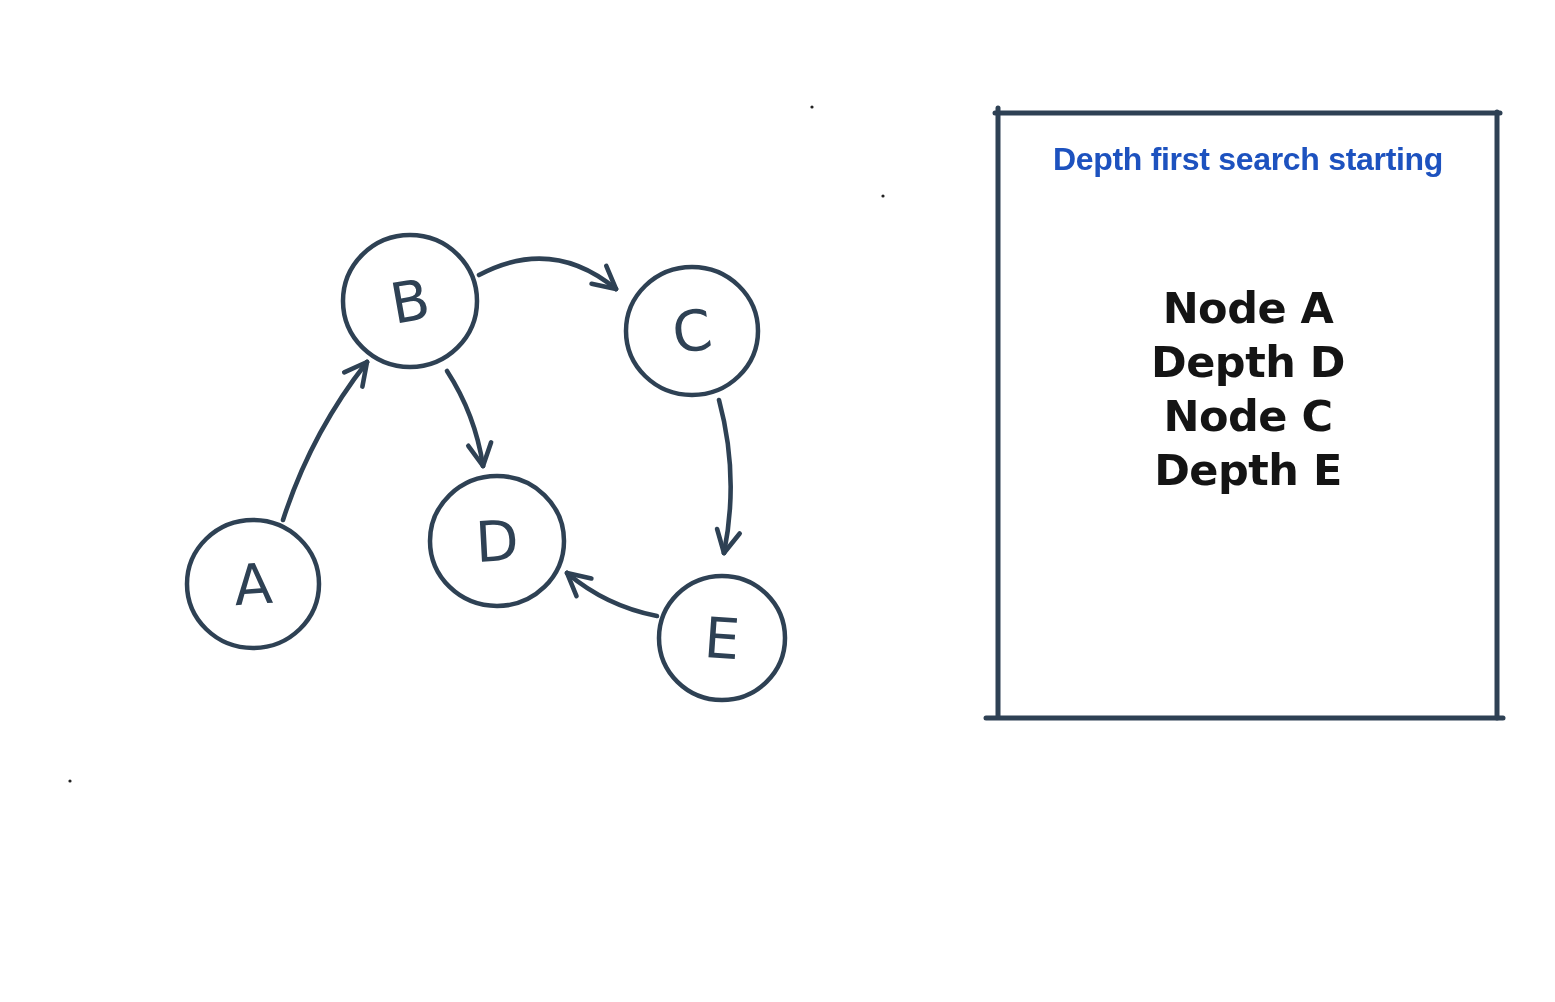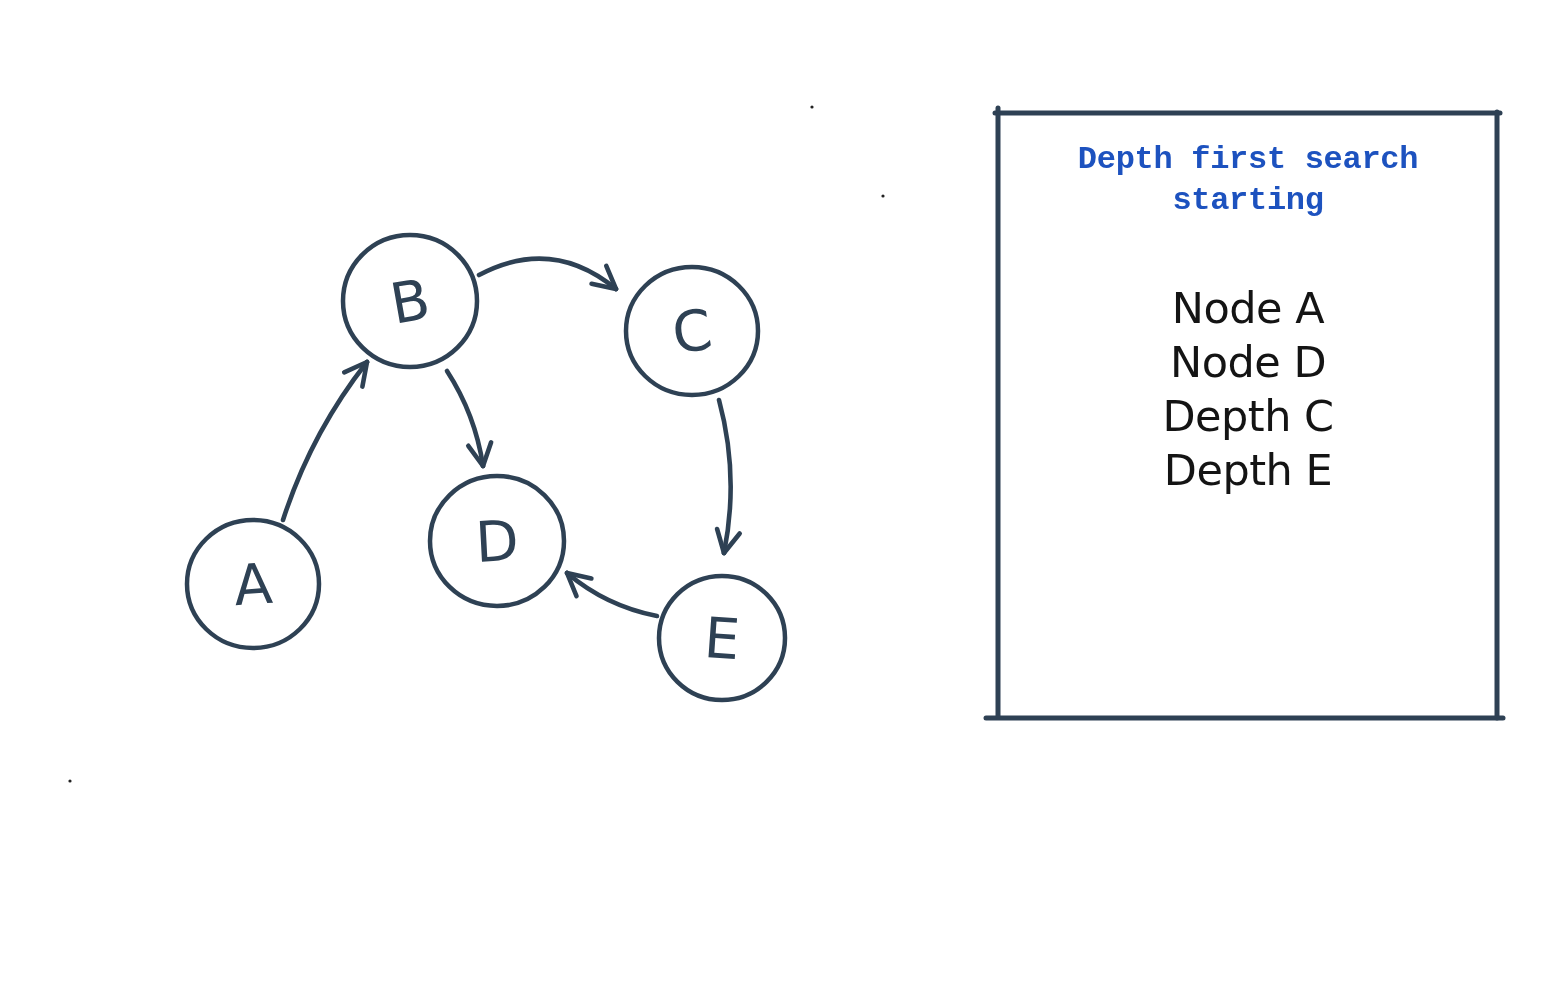--- a/index.html
+++ b/index.html
@@ -21,21 +21,21 @@
     position: absolute;
     left: 0;
     top: 0;
   }
   #panel-title {
     position: absolute;
     left: 998px;
     top: 139px;
     width: 500px;
     text-align: center;
-    font-family: Liberation Mono, monospace;
+    font-family: Liberation Sans, sans-serif;
     font-size: 32px;
     font-weight: bold;
     letter-spacing: -0.3px;
     line-height: 41px;
   }
   #dfs-list {
     position: absolute;
     left: 998px;
     top: 281px;
     width: 500px;
@@ -83,20 +83,20 @@
       <path d="M 998 108 L 998 716" fill="none" stroke="#2e4154" stroke-width="5" stroke-linecap="round"></path>
       <circle cx="812" cy="107" r="1.6" fill="#222222"></circle>
       <circle cx="883" cy="196" r="1.6" fill="#222222"></circle>
       <circle cx="70" cy="781" r="1.6" fill="#222222"></circle>
     </svg>
 
   <div id="panel-title" style="color: rgb(29, 82, 191);">
     <div>Depth first search starting</div>
   </div>
 
-  <div id="dfs-list" style="color: rgb(20, 20, 20);">
+  <div id="dfs-list" style="color: rgb(20, 20, 20); font-weight: bold;">
       <div>Node A</div>
-      <div>Node D</div>
-      <div>Depth C</div>
+      <div>Depth D</div>
+      <div>Node C</div>
       <div>Depth E</div>
     </div>
 
 </div>
 
 </body></html>

